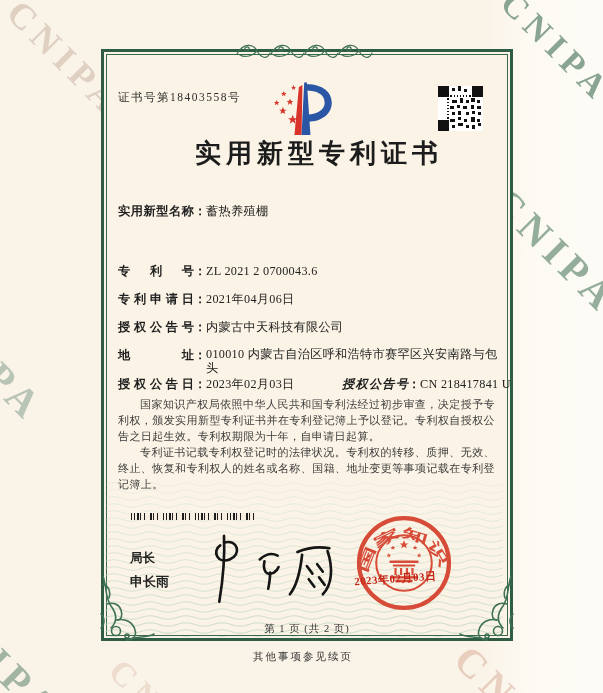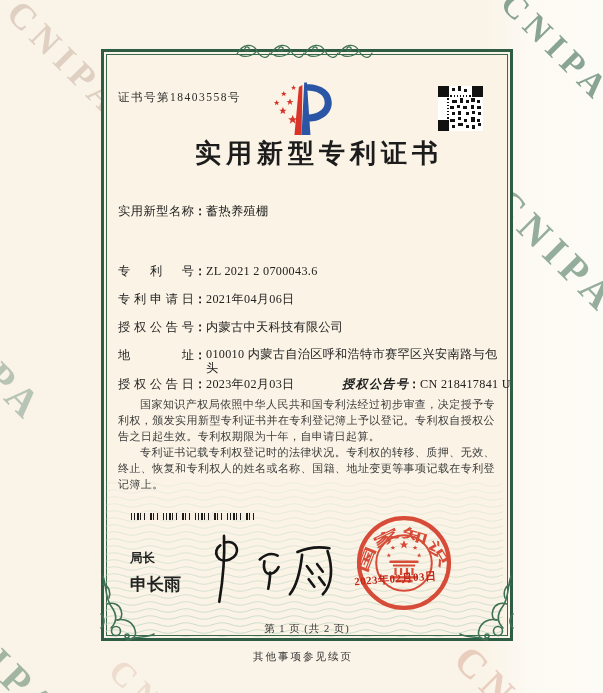--- a/index.html
+++ b/index.html
@@ -32,38 +32,38 @@
   .corner-br{right:-7px;top:522px;transform:scaleX(-1);}
   
   .cert-no{position:absolute;left:14px;top:38px;font-size:11.5px;letter-spacing:1.5px;color:#2c2c2c;}
   .logo{position:absolute;left:162px;top:25px;width:80px;height:66px;}
   .qr{position:absolute;left:334px;top:34px;width:45px;height:45px;}
   .title{position:absolute;left:0;top:84px;width:100%;text-align:center;
          font-size:26px;font-weight:bold;letter-spacing:5px;color:#1c1c1c;margin-left:12px;}
   
   .frow{position:absolute;left:14px;right:12px;font-size:12.2px;color:#222;line-height:14px;white-space:nowrap;}
   .flabel{display:inline-block;width:76px;text-align:justify;text-align-last:justify;
-          font-weight:normal;color:#1f1f1f;vertical-align:top;}
+          font-weight:bold;color:#1f1f1f;vertical-align:top;}
   .fcolon{display:inline-block;width:12px;font-weight:bold;vertical-align:top;}
   .fvalue{display:inline-block;vertical-align:top;letter-spacing:.3px;}
   .r1{top:152px;} .r2{top:183px;} .r3{top:212px;} .r4{top:240px;}
   .r5{top:268px;} .r6{top:296px;} .r7{top:325px;}
   .addr .fvalue{white-space:normal;width:300px;line-height:13.5px;}
   .val-fixed{width:136px;}
   .flabel2{display:inline-block;width:66px;text-align:justify;text-align-last:justify;
            font-weight:bold;color:#1f1f1f;vertical-align:top;font-style:italic;}
   
   .paras{position:absolute;left:14px;top:344px;width:377px;font-size:11px;line-height:16px;
          color:#3c3c3c;text-align:justify;letter-spacing:.4px;}
   .paras p{margin:0;text-indent:2em;}
   
   .barcode{position:absolute;left:27px;top:461px;width:124px;height:7px;
            background:repeating-linear-gradient(90deg,#1c1c1c 0 1.5px,#f6efe1 1.5px 3px,#1c1c1c 3px 3.6px,#f6efe1 3.6px 6.4px);}
   .director-label{position:absolute;left:26px;top:498px;font-size:12.5px;font-weight:bold;color:#222;}
-  .director-name{position:absolute;left:26px;top:521px;font-size:17px;font-weight:bold;color:#222;}
+  .director-name{position:absolute;left:26px;top:521px;font-size:13px;font-weight:bold;color:#222;}
   .signature{position:absolute;left:88px;top:472px;width:160px;height:86px;}
   .seal{position:absolute;left:251px;top:462px;width:98px;height:98px;opacity:.93;}
   .seal-date{position:absolute;left:250px;top:518px;width:120px;font-size:11px;font-weight:bold;
              color:#c32717;letter-spacing:.5px;transform:rotate(-4deg);white-space:nowrap;}
   .page-num{position:absolute;left:0;top:570px;width:100%;text-align:center;font-size:10.5px;color:#333;letter-spacing:1px;}
   .footer-note{position:absolute;left:101px;top:650px;width:404px;text-align:center;
                font-size:10.5px;color:#333;letter-spacing:2px;}
 </style>
 </head>
 <body>

